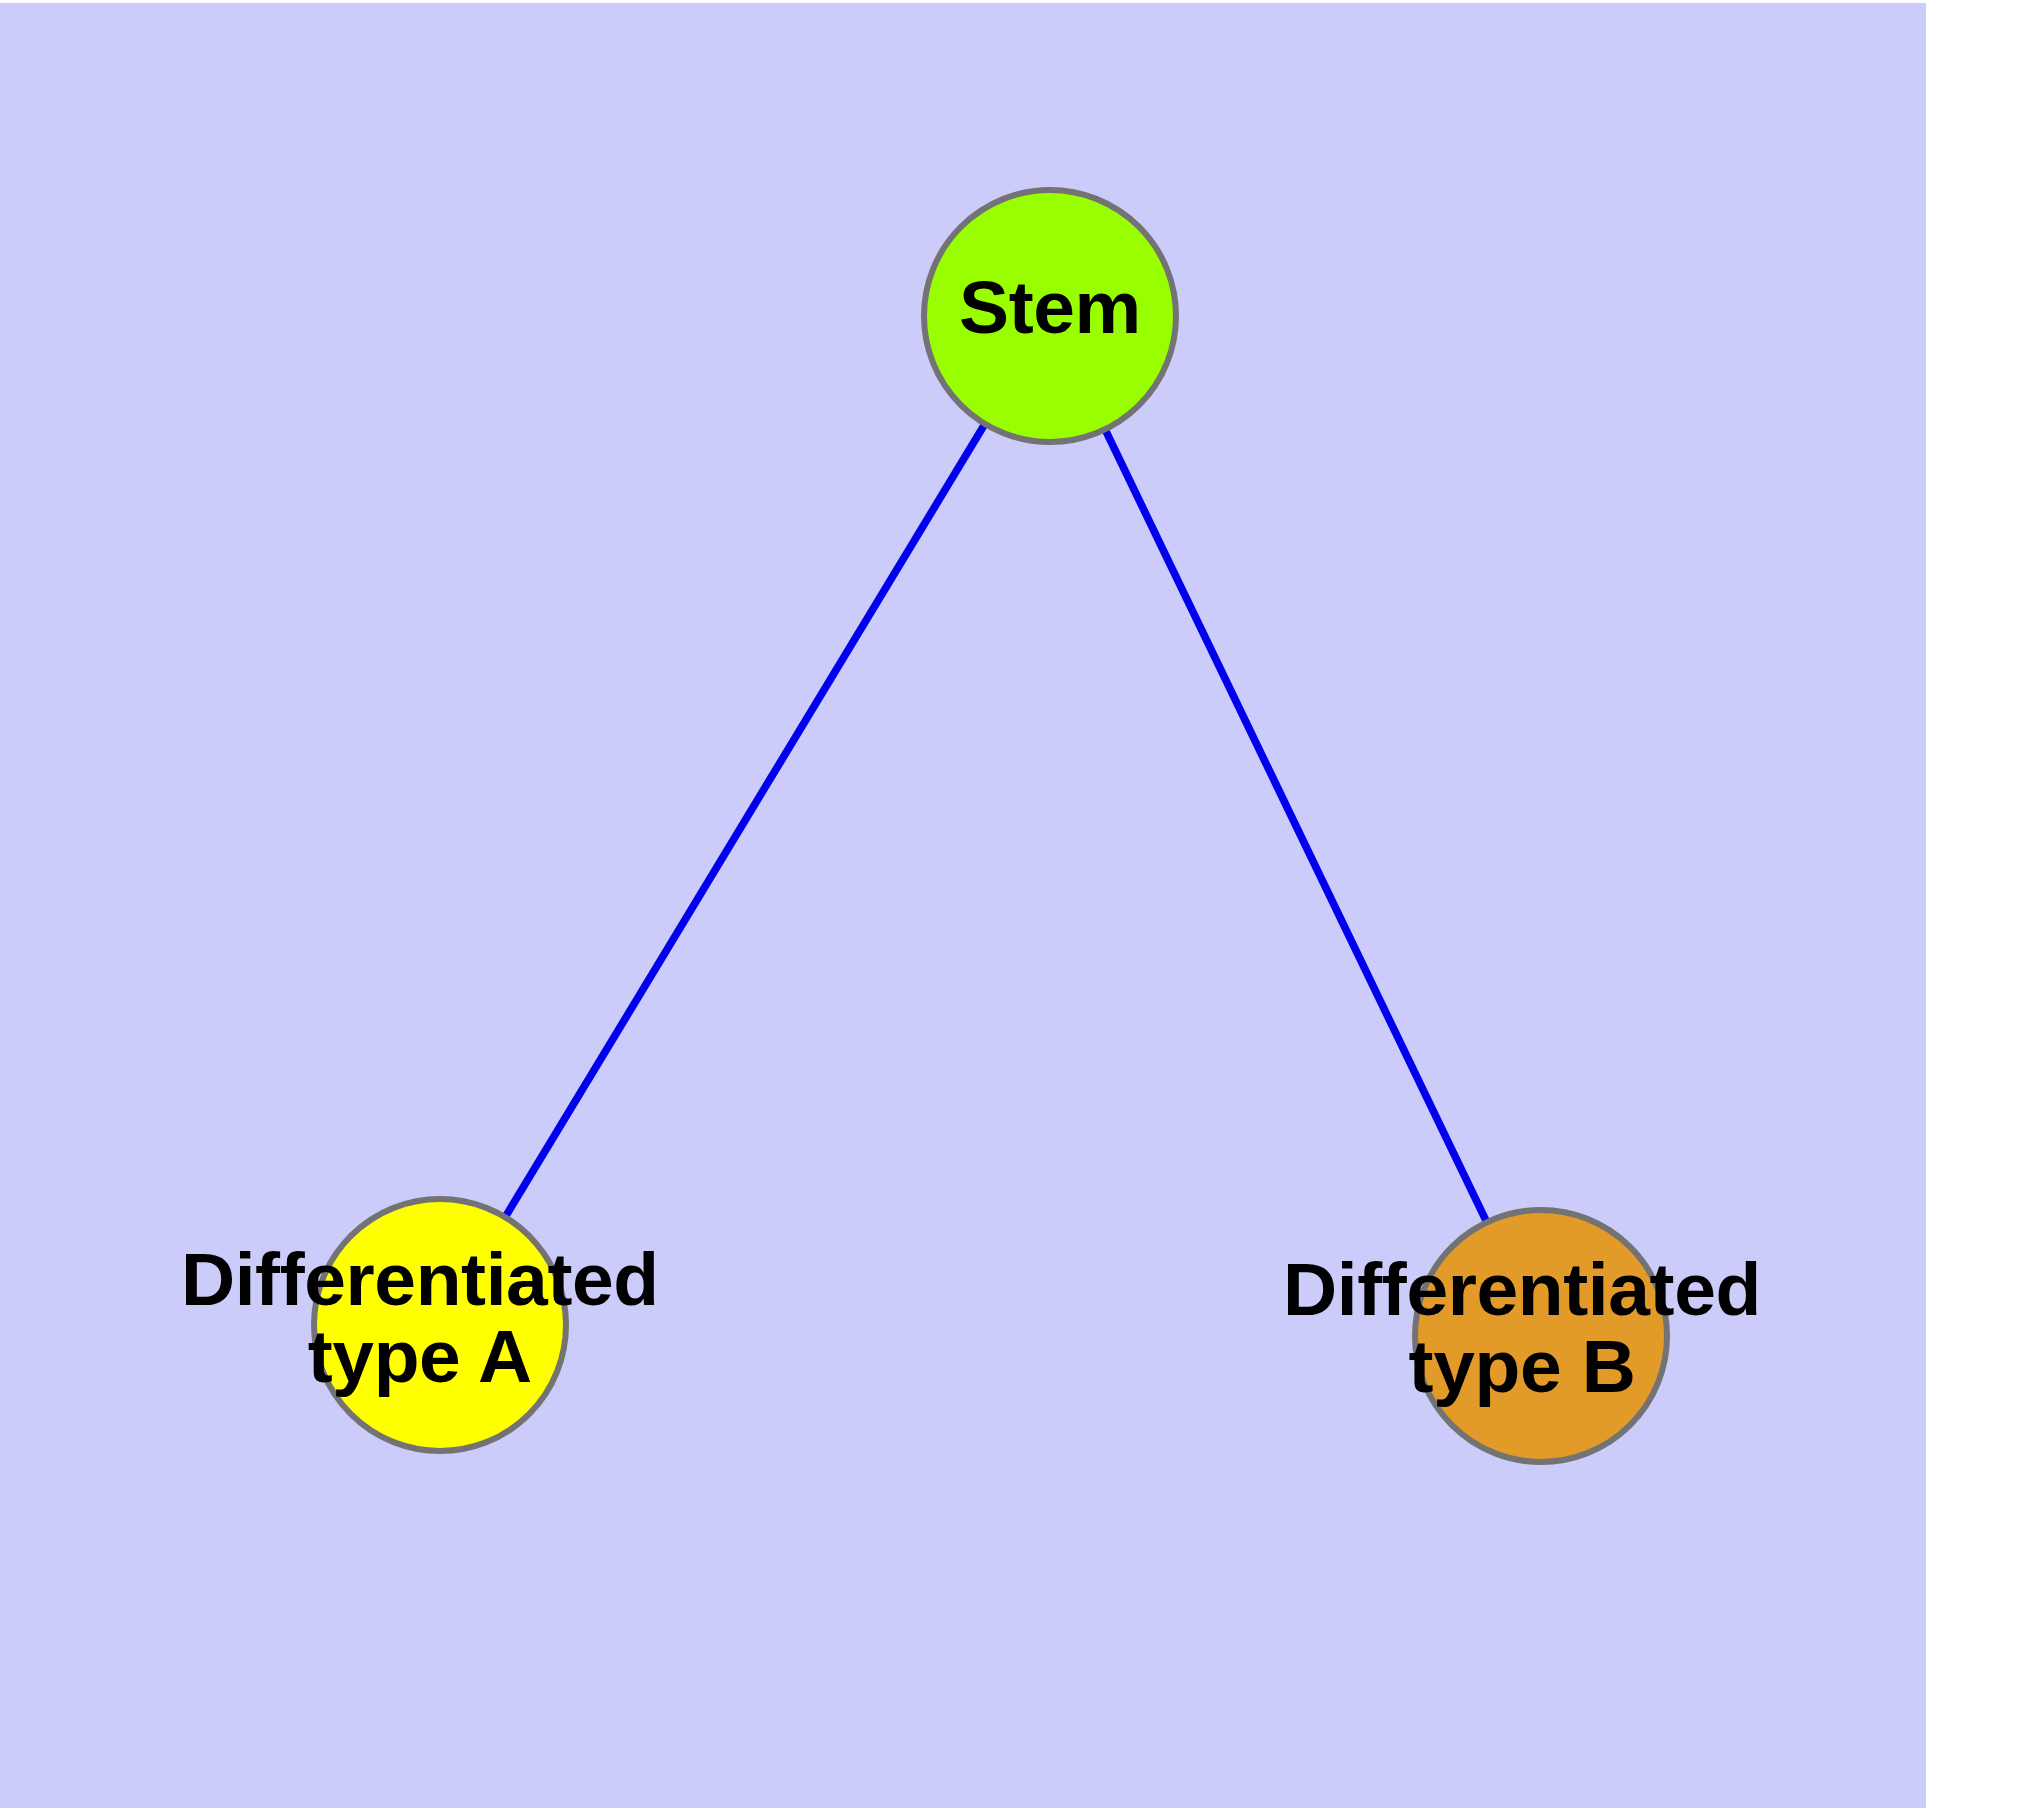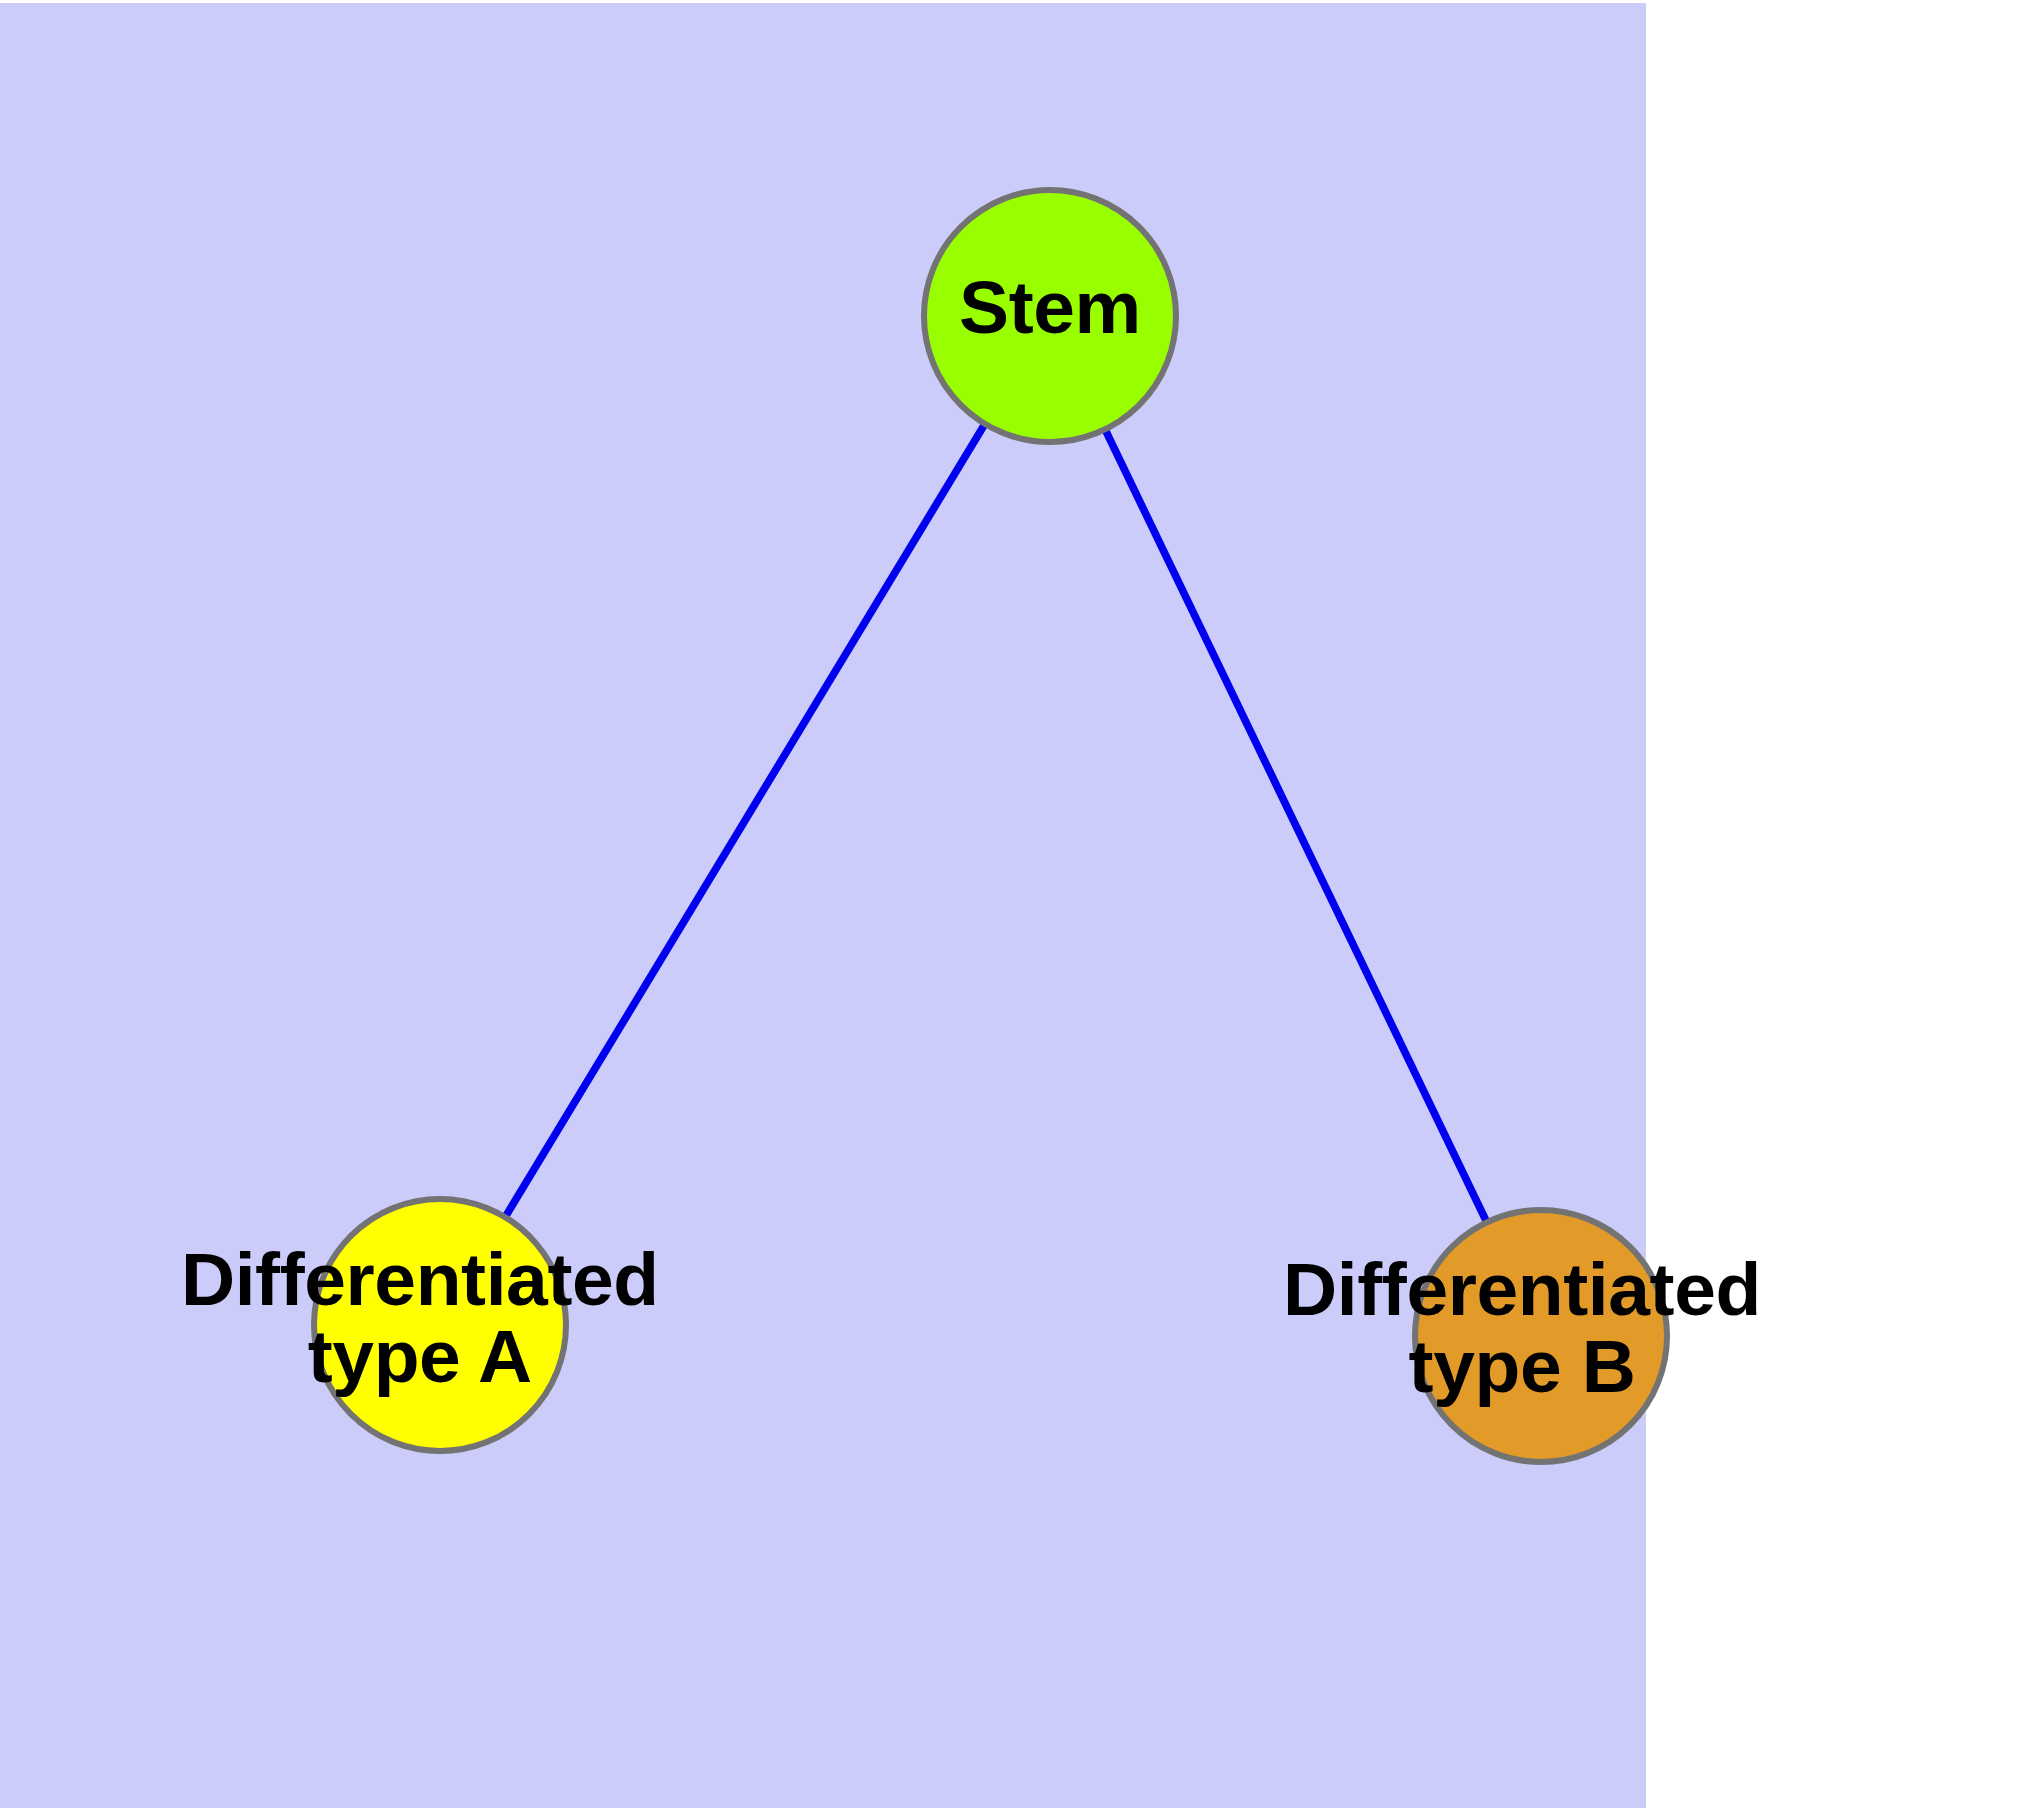--- a/index.html
+++ b/index.html
@@ -12,21 +12,21 @@
     width: 2021px;
     height: 1812px;
     background: #ffffff;
     overflow: hidden;
     font-family: "Liberation Sans", sans-serif;
   }
   #canvas {
     position: absolute;
     left: 0;
     top: 3.4px;
-    width: 1646px;
+    width: 1926px;
     height: 1805px;
     background: #ccccfa;
   }
   #edge-layer {
     position: absolute;
     left: 0;
     top: 0;
     width: 2021px;
     height: 1805px;
   }

